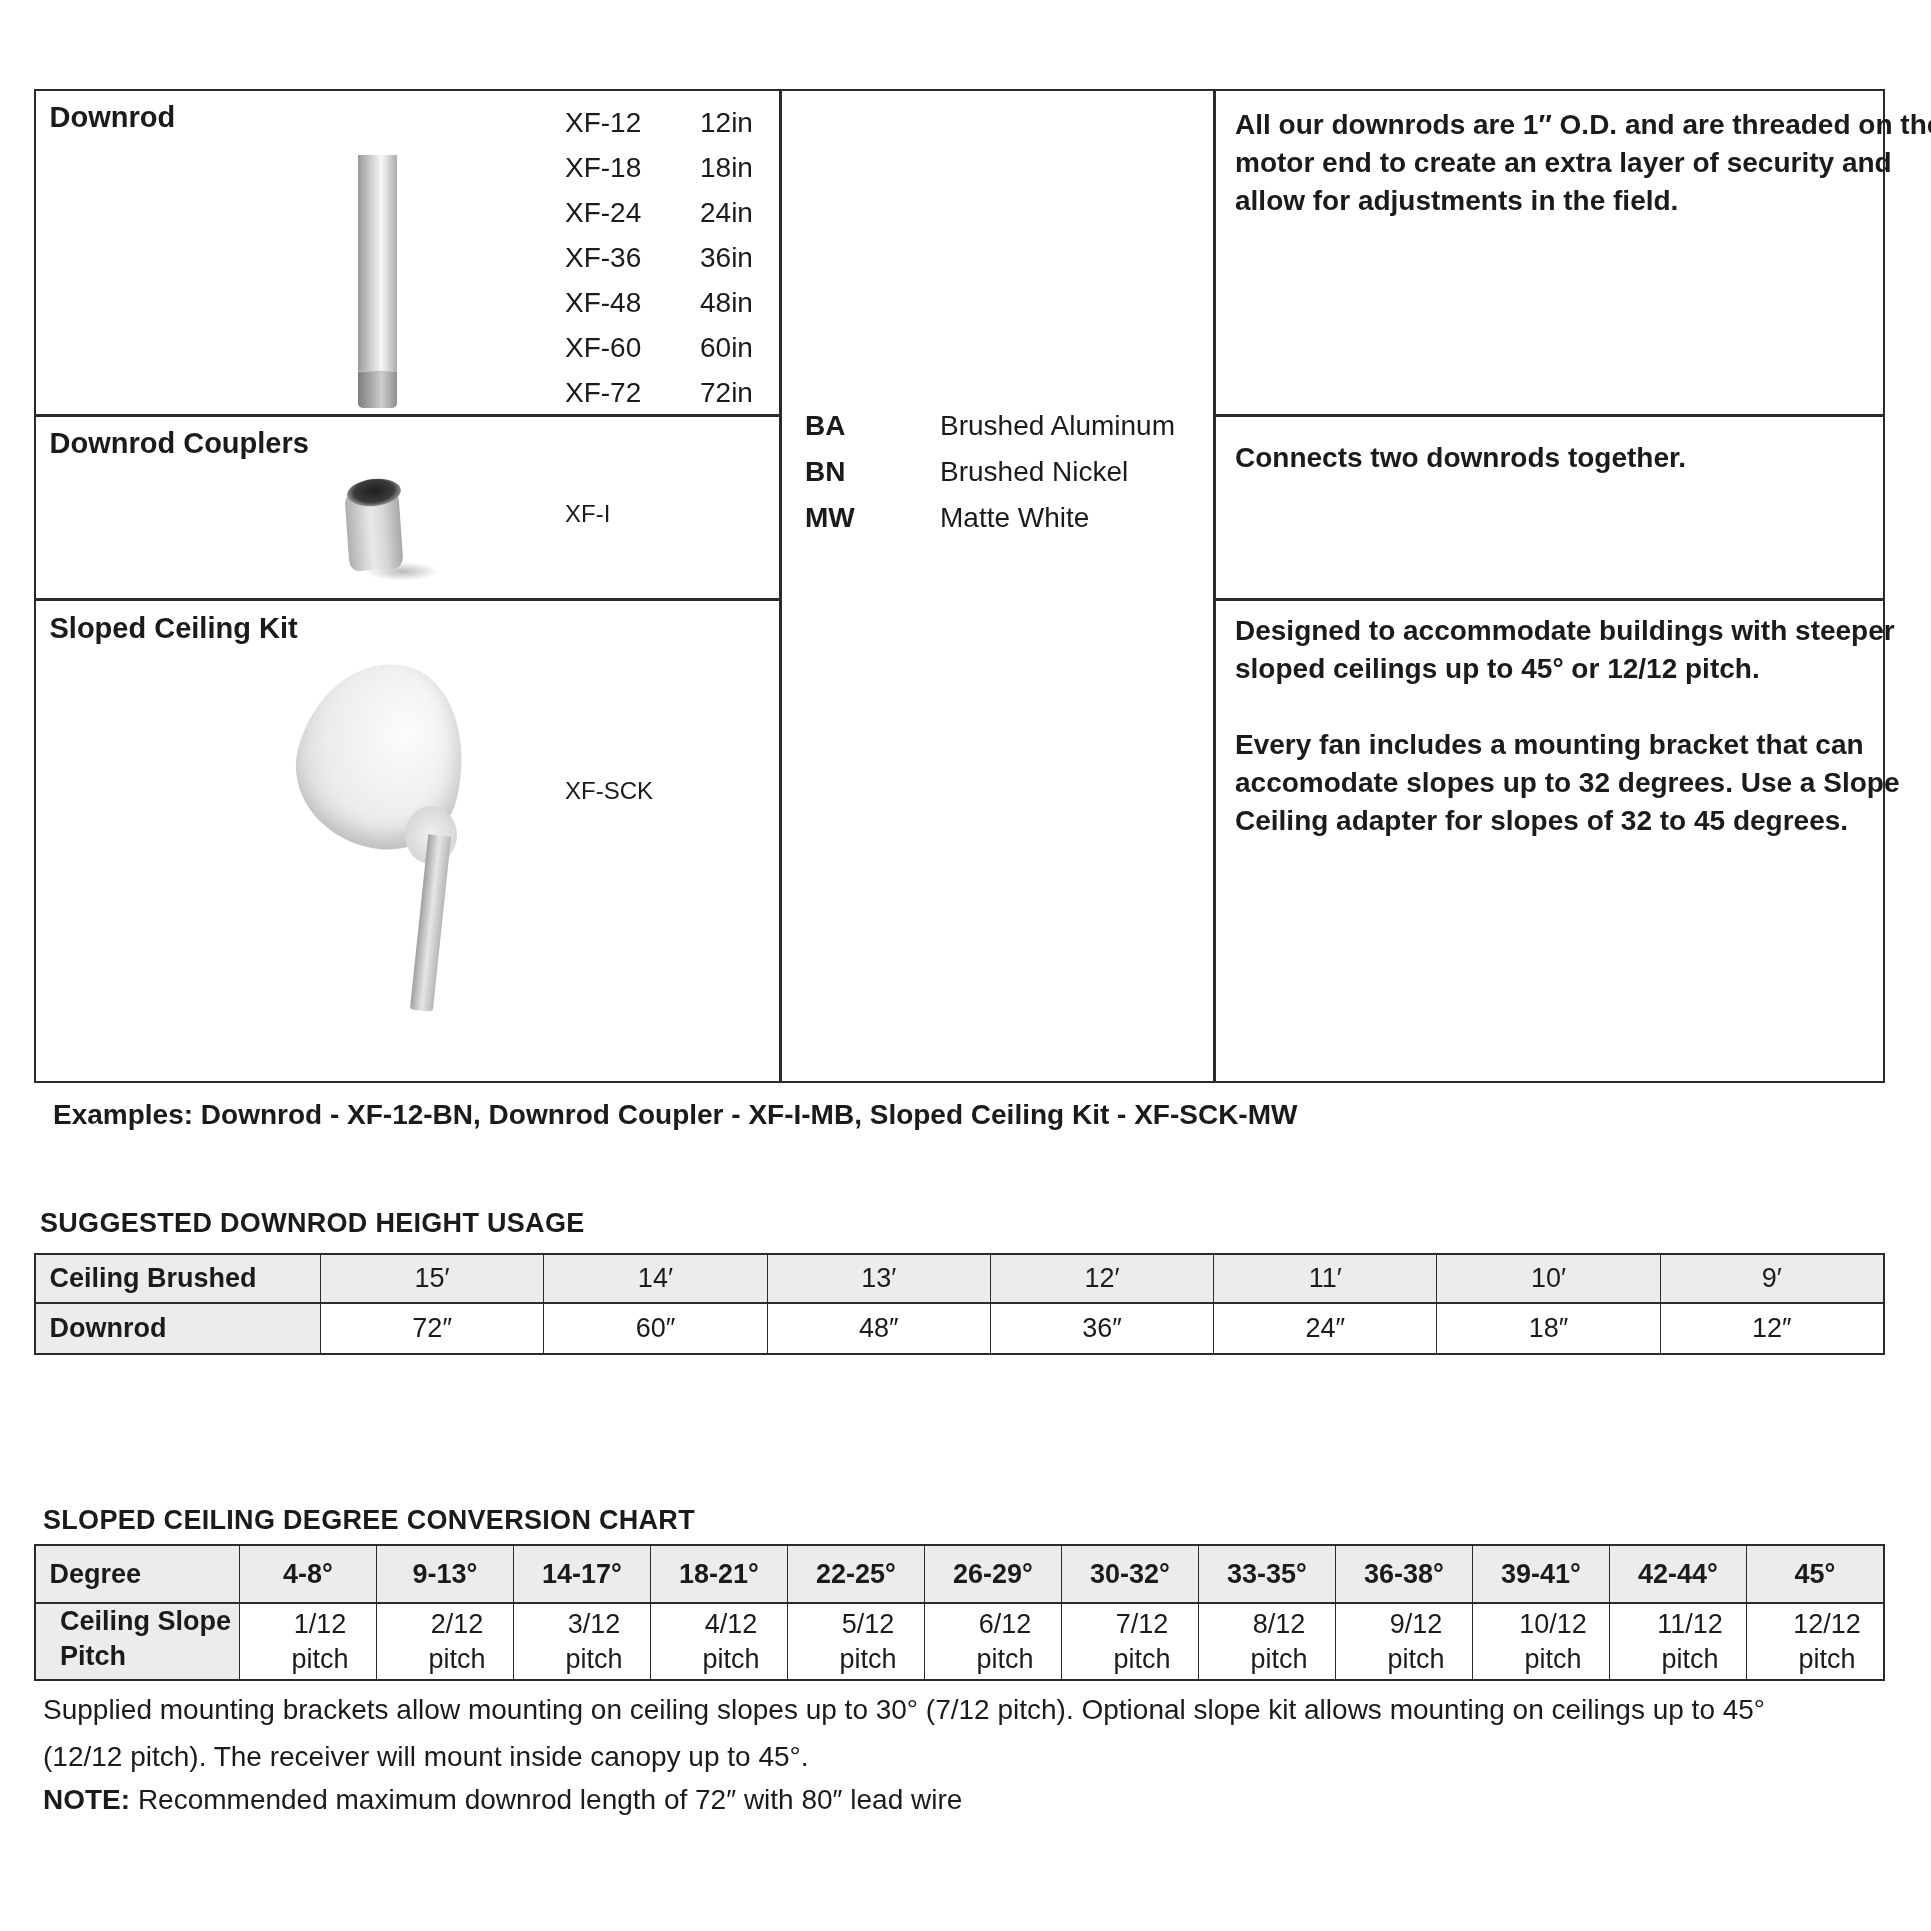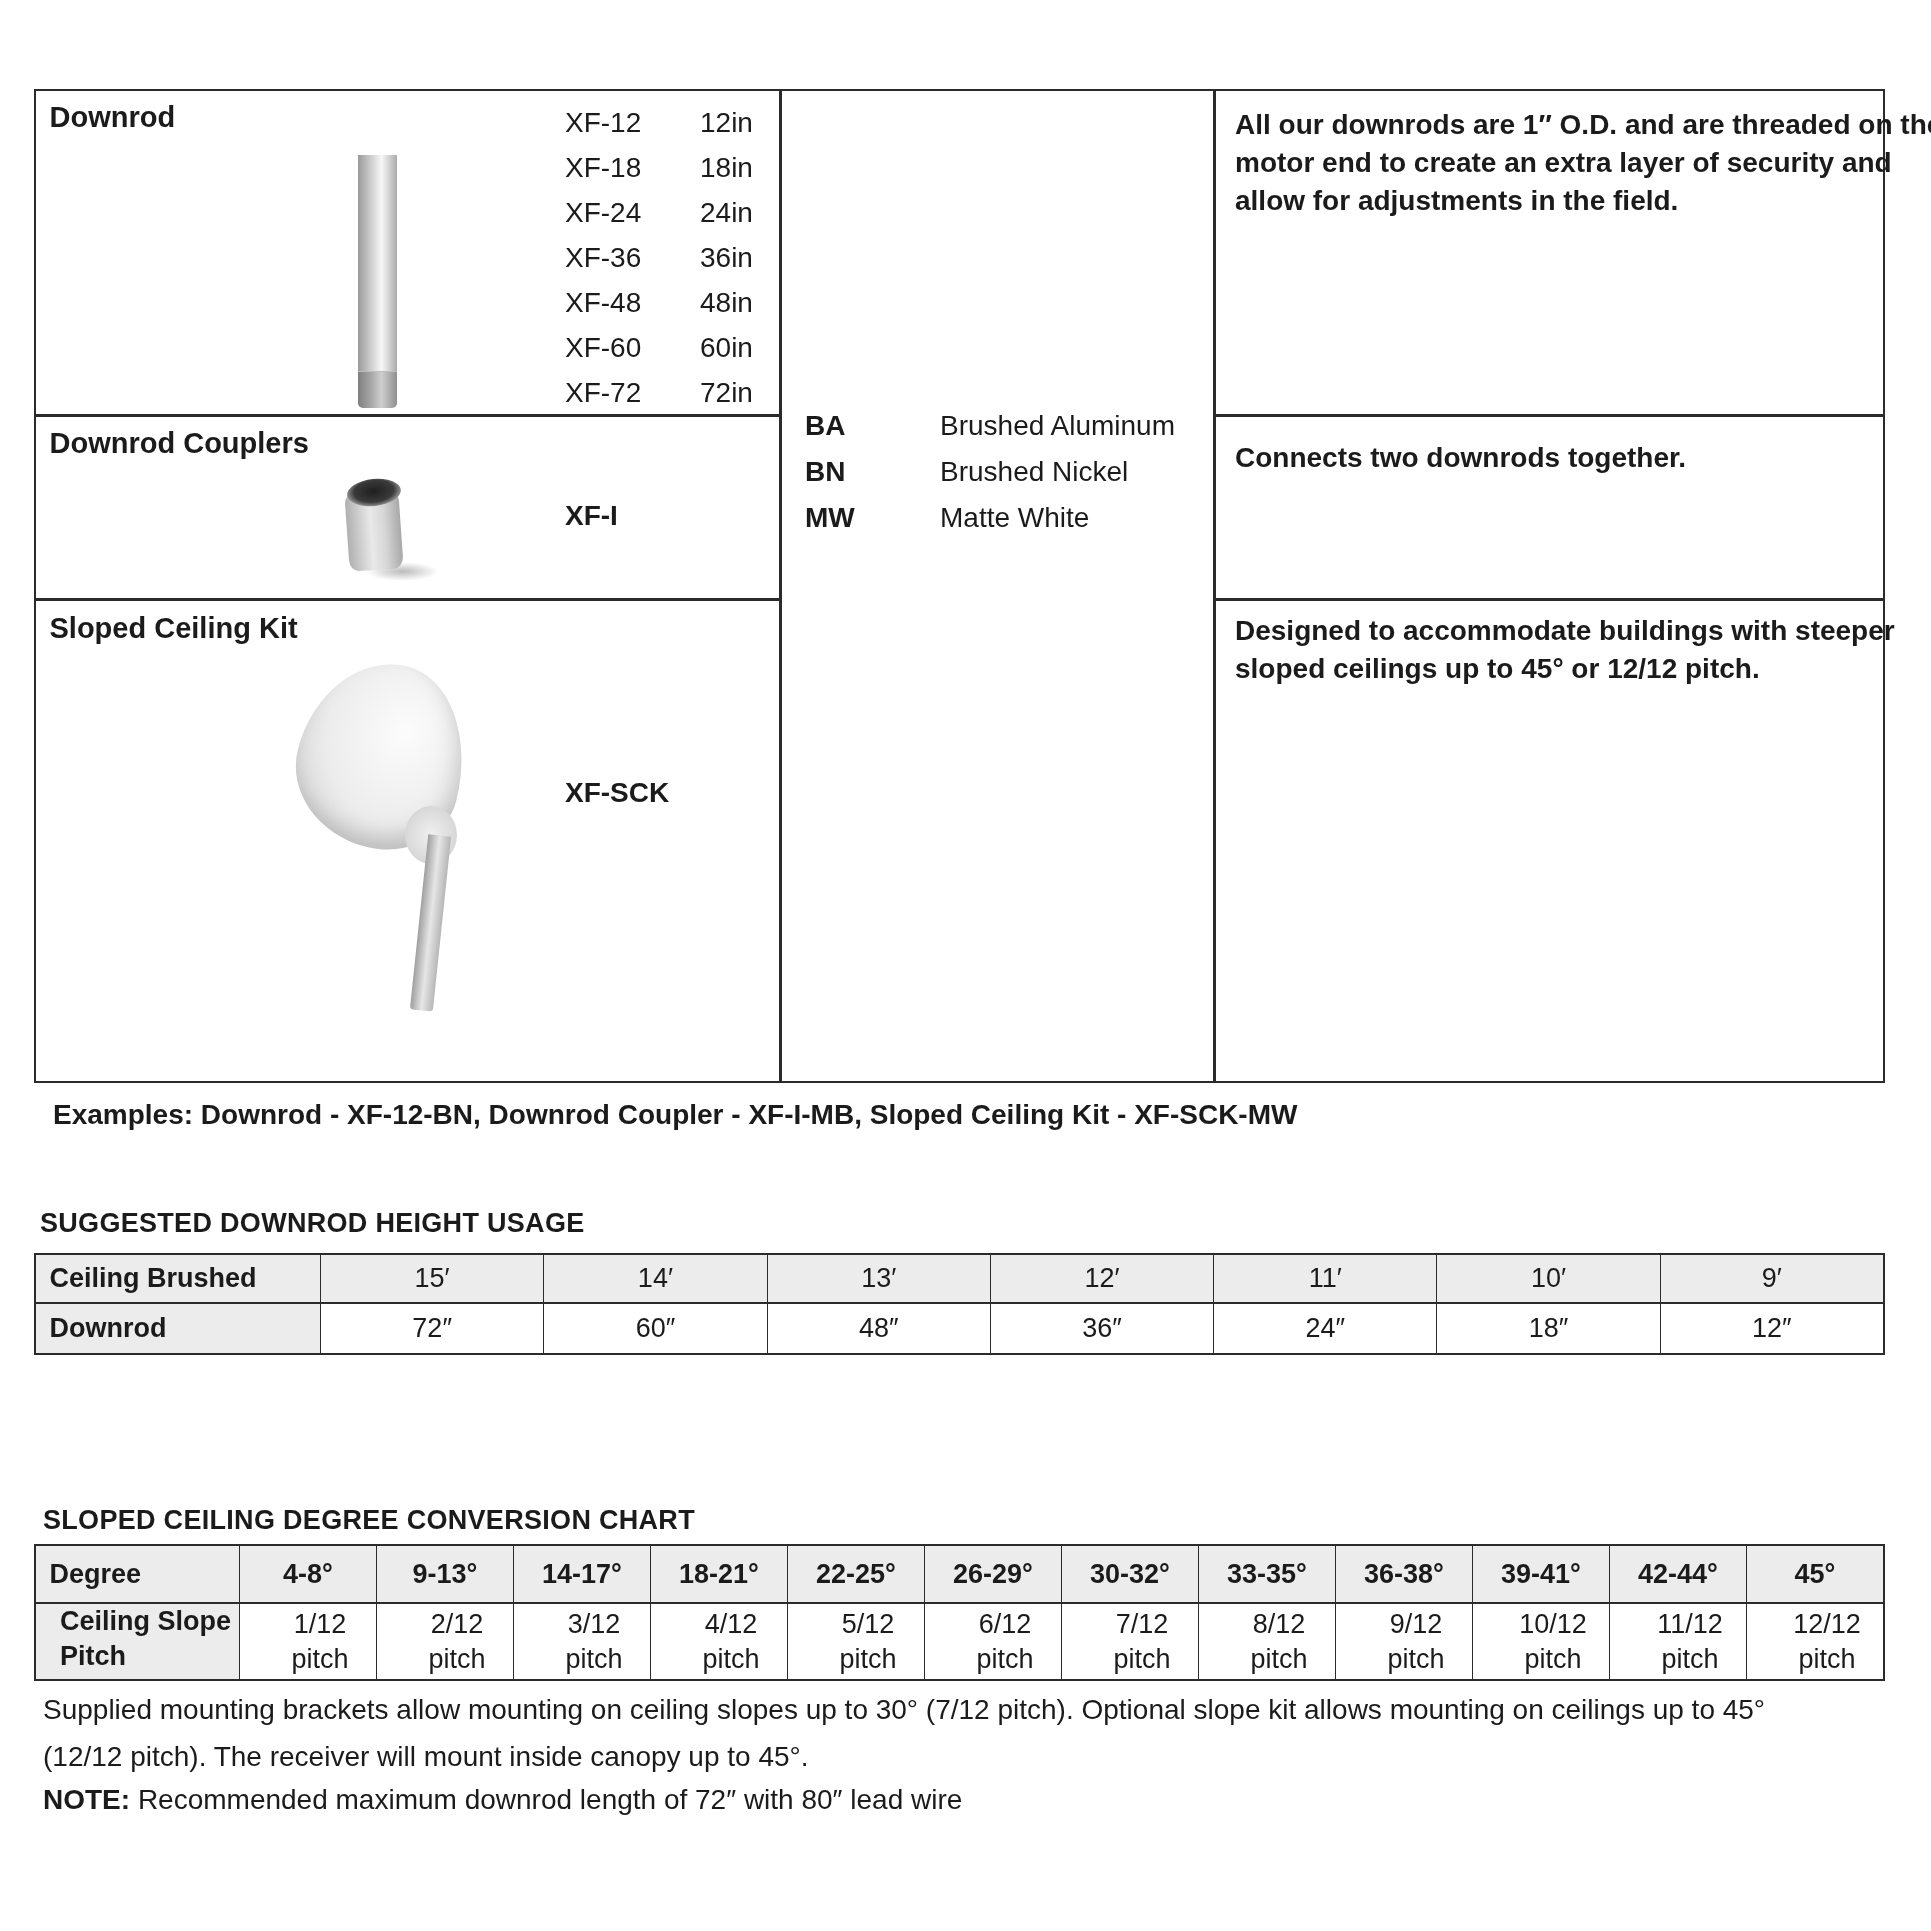--- a/index.html
+++ b/index.html
@@ -24,21 +24,21 @@
   .hseg.c1a { left:0; width:743px; top:323px; }
   .hseg.c1b { left:0; width:743px; top:507px; }
   .hseg.c3a { left:1180px; right:0; top:323px; }
   .hseg.c3b { left:1180px; right:0; top:507px; }
 
   .sec-title { position:absolute; font-size:29px; font-weight:bold; }
   .t-downrod { left:13.5px; top:9.7px; }
   .t-coupler { left:13.5px; top:336px; }
   .t-sloped  { left:13.5px; top:521px; }
 
-  .code-label { position:absolute; font-size:28px; font-weight:bold; }
+  .code-label { position:absolute; font-size:24px; font-weight:normal; }
   .code-xfi { left:529px; top:409px; }
   .code-sck { left:529px; top:686px; }
 
   .model-list { position:absolute; left:529px; top:9.7px; }
   .model-row { height:45px; display:flex; align-items:center; font-size:28px; }
   .model-row .code { font-weight:normal; width:135px; }
 
   .finish-list { position:absolute; left:769px; top:312px; }
   .finish-row { height:46px; display:flex; align-items:center; font-size:28px; }
   .finish-row .fcode { font-weight:bold; width:135px; }
@@ -191,20 +191,25 @@
       <div class="dline">All our downrods are 1″ O.D. and are threaded on the</div>
       <div class="dline">motor end to create an extra layer of security and</div>
       <div class="dline">allow for adjustments in the field.</div>
     </div>
     <div class="desc d2">
       <div class="dline">Connects two downrods together.</div>
     </div>
     <div class="desc d3a">
       <div class="dline">Designed to accommodate buildings with steeper</div>
       <div class="dline">sloped ceilings up to 45° or 12/12 pitch.</div>
+    </div>
+    <div class="desc d3b">
+      <div class="dline">Every fan includes a mounting bracket that can</div>
+      <div class="dline">accomodate slopes up to 32 degrees. Use a Slope</div>
+      <div class="dline">Ceiling adapter for slopes of 32 to 45 degrees.</div>
     </div>
   </section>
 
   <p class="examples"><span>Examples: Downrod - </span><b>XF-12-BN</b><span>, Downrod Coupler - </span><b>XF-I-MB</b><span>,  Sloped Ceiling Kit - </span><b>XF-SCK-MW</b></p>
 
   <h3 class="tbl-heading h-height">SUGGESTED DOWNROD HEIGHT USAGE</h3>
   <div class="grid-table height-table">
     <div class="grid-row r1">
       <div class="cell first">Ceiling Brushed</div>
       <div class="cell">15′</div>

